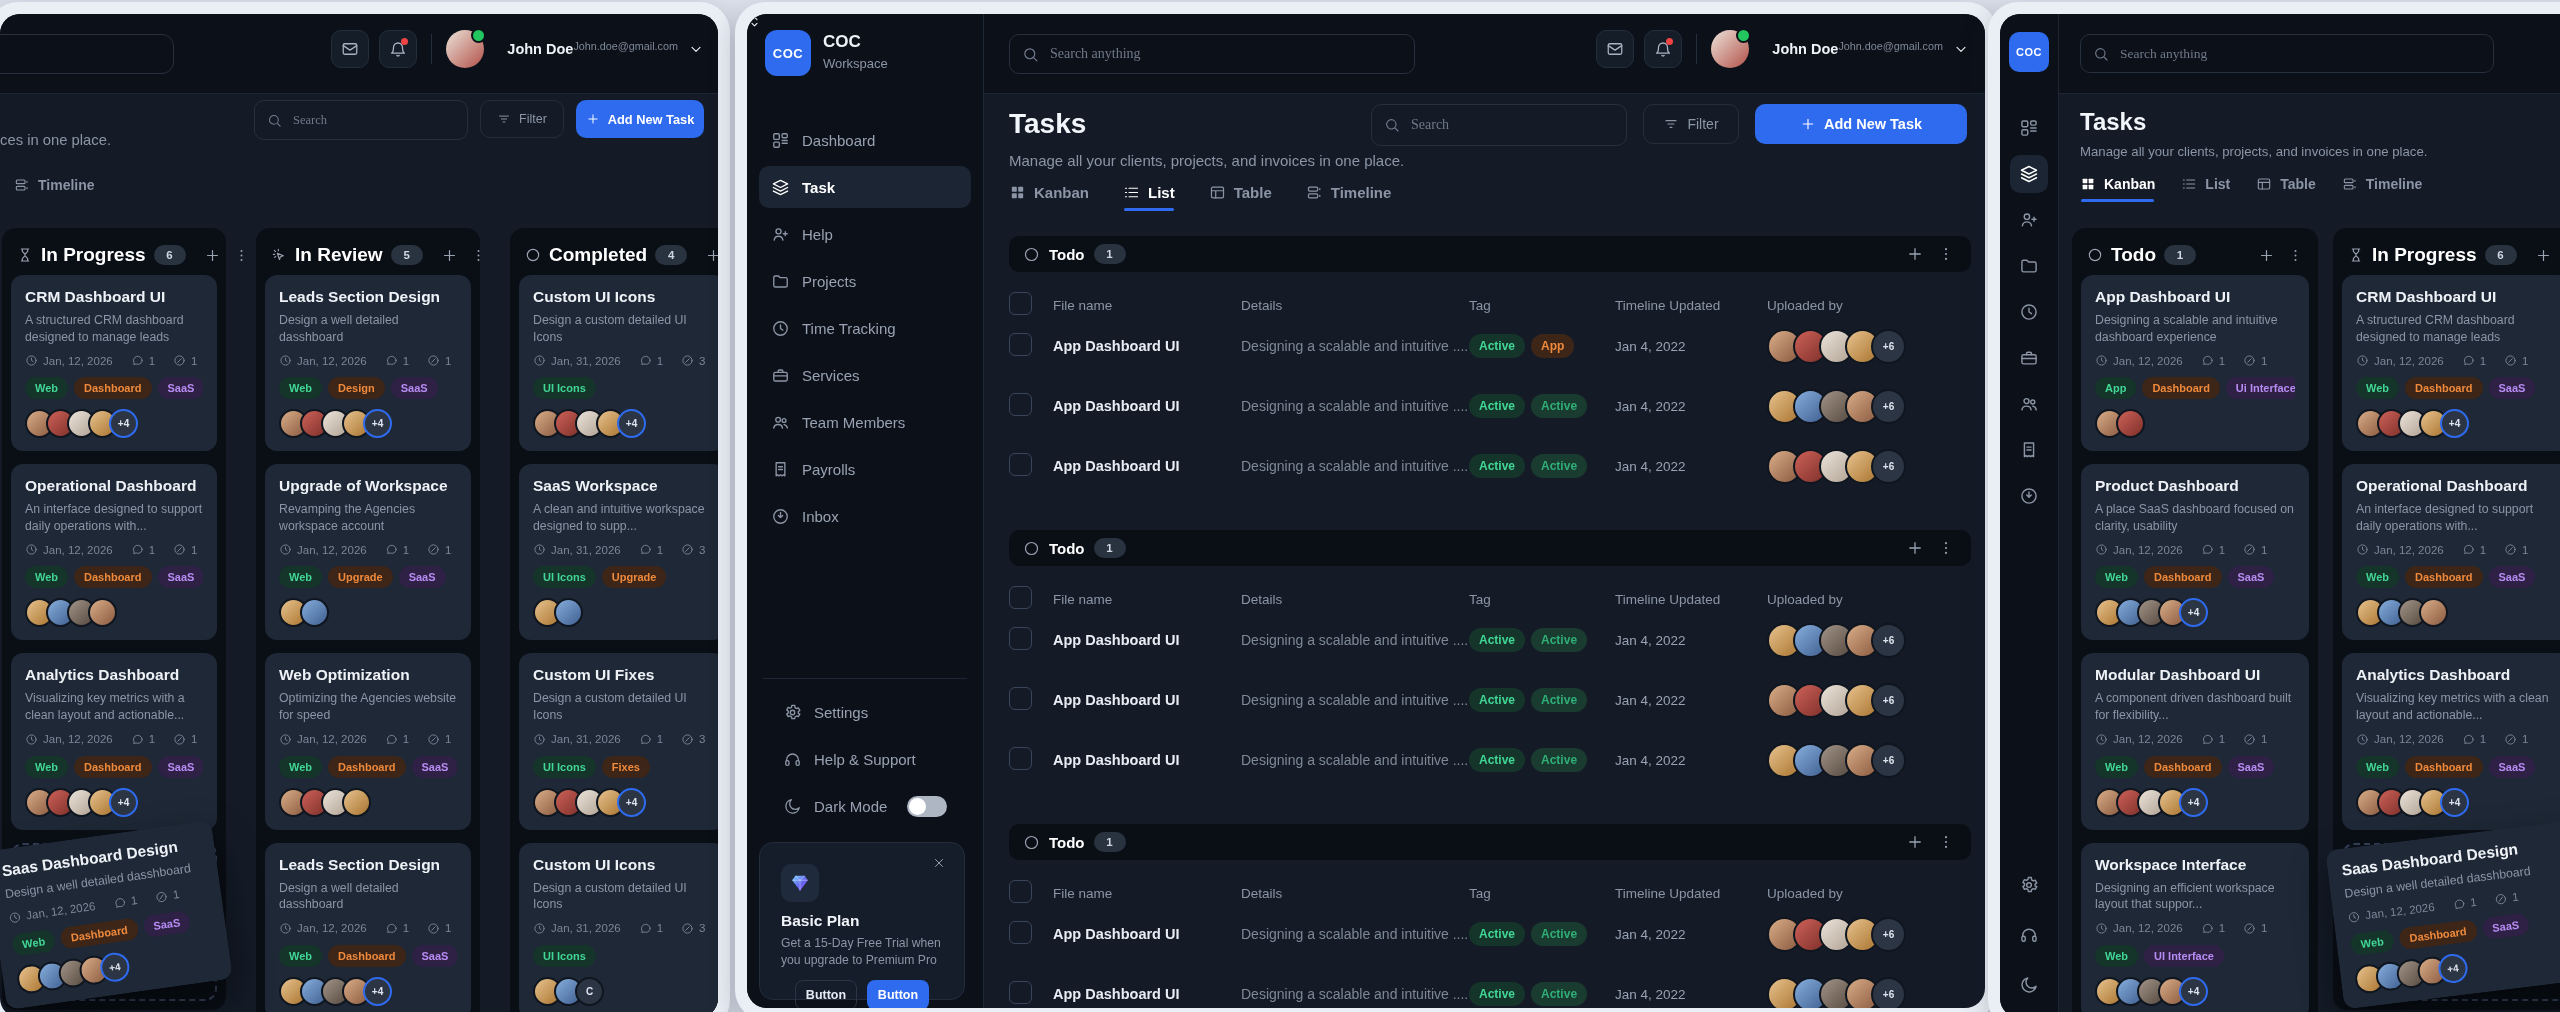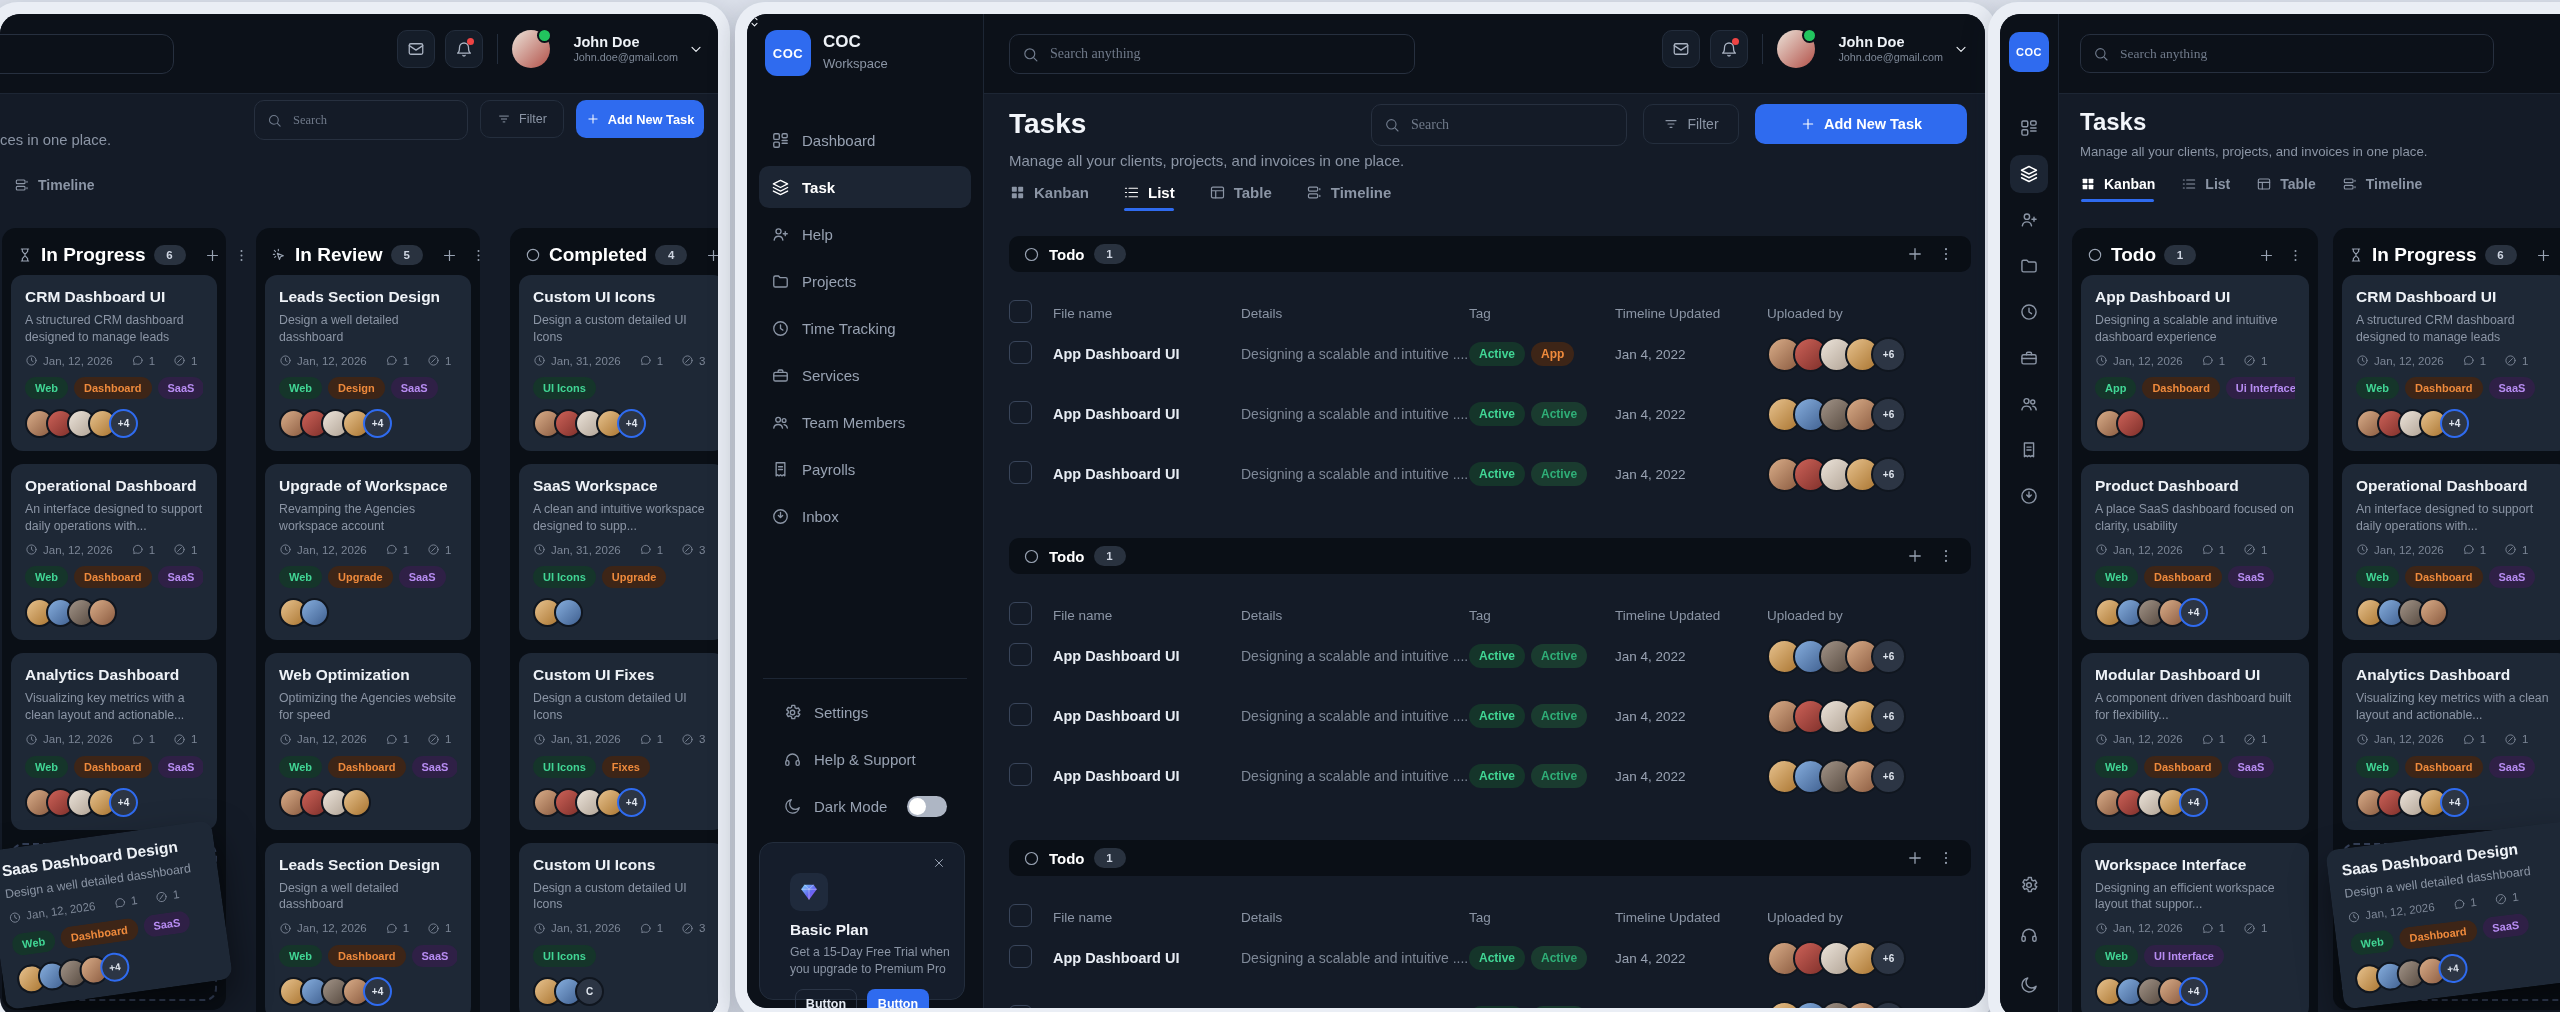--- a/index.html
+++ b/index.html
@@ -11,21 +11,21 @@
   .win-left{left:-12px;top:2px;width:718px;height:1004px}
   .win-mid{left:735px;top:2px;width:1238px;height:994px}
   .win-right{left:1988px;top:2px;width:600px;height:1004px}
 
   .topbar{position:absolute;left:0;right:0;top:0;height:79px;background:#0c1119;border-bottom:1px solid #1d2634}
   .vline{width:1px;height:30px;background:#232d3c;margin:0 4px}
   .iconbtn{position:relative;width:38px;height:38px;border-radius:10px;background:#151d29;border:1px solid #232d3c;
            color:#aab3c2;display:flex;align-items:center;justify-content:center;cursor:pointer}
   .dot-red{position:absolute;top:7px;right:8px;width:7px;height:7px;border-radius:50%;background:#ef4444}
   .tb-right{position:absolute;top:16px;display:flex;align-items:center;gap:10px}
-  .tb-user{display:flex;flex-direction:column;line-height:1.25;margin-left:13px}
+  .tb-user{display:flex;flex-direction:row;line-height:1.25;margin-left:13px}
   .tb-name{font-size:14.5px;font-weight:700;color:#eef2f7}
   .tb-mail{font-size:10.8px;color:#7e8897}
   .avatar-lg{position:relative;width:38px;height:38px;border-radius:50%;background:linear-gradient(135deg,#ece4da,#b25048)}
   .dot-green{position:absolute;top:-2px;right:-2px;width:11px;height:11px;border-radius:50%;background:#22c55e;border:2px solid #0c1119}
 
   .searchbox{display:flex;align-items:center;gap:9px;border:1px solid #27303f;border-radius:10px;padding:0 12px;background:transparent;color:#707b8c}
   .searchbox input{background:transparent;border:none;outline:none;color:#cfd6e2;font-size:14px;width:100%;font-family:Liberation Serif, serif}
   .searchbox input::placeholder{color:#6f7989}
 
   .btn-filter{display:flex;align-items:center;justify-content:center;gap:8px;border:1px solid #242e3d;border-radius:10px;
@@ -46,21 +46,21 @@
          font-size:11.5px;font-weight:600;display:inline-flex;align-items:center;justify-content:center}
   .sp{flex:1}
   .ghost{background:none;border:none;color:#98a2b2;padding:2px;cursor:pointer;display:flex;align-items:center}
 
   
   .lsections{position:absolute;left:262px;right:14px;top:222px}
   .lsec{margin-bottom:34px}
   .lbar{height:36px;display:flex;align-items:center;gap:9px;background:#0a0f16;border-radius:10px;padding:0 14px;color:#98a2b2}
   .lbar-t{color:#fff;font-weight:700;font-size:15px}
   .lhead,.lrow{display:grid;grid-template-columns:44px 188px 228px 146px 152px 1fr;align-items:center}
-  .lhead{height:24px;margin-top:28px;color:#8b95a5;font-size:13.5px}
+  .lhead{height:24px;margin-top:20px;color:#8b95a5;font-size:13.5px}
   .lrow{height:60px}
   .cb{width:21px;height:21px;border:1.5px solid #39455a;border-radius:6px;display:inline-block}
   .lr-name{font-size:14.5px;color:#e8edf4;font-weight:600}
   .lr-det{font-size:14px;color:#7e8897}
   .lr-date{font-size:13.5px;color:#98a2b2}
   .lrow .tag{height:24px;font-size:12px;border-radius:12px}
 
   .tags{display:flex;gap:6px;overflow:hidden}
   .tag{height:22px;padding:0 10px;border-radius:11px;font-size:11px;font-weight:600;display:inline-flex;align-items:center;white-space:nowrap}
   .t-green{background:#15352a;color:#41d695}
@@ -109,21 +109,21 @@
   .nav-item{display:flex;align-items:center;gap:12px;height:42px;margin:0 12px 5px;padding:0 12px;border-radius:10px;
             color:#98a2b2;font-size:15px;cursor:pointer}
   .nav-item .ic{color:#8b95a5}
   .nav-item.active{background:#1c2533;color:#fff;font-weight:700}
   .nav-item.active .ic{color:#fff}
   .side-footer{position:absolute;left:12px;right:12px;bottom:176px}
   .sf-div{height:1px;background:#1d2634;margin:0 4px 12px}
   .toggle{width:40px;height:21px;border-radius:11px;background:#aeb6c4;position:relative;margin-left:auto;cursor:pointer}
   .toggle::after{content:'';position:absolute;left:2px;top:2px;width:17px;height:17px;border-radius:50%;background:#fff}
   .plan{position:absolute;left:12px;right:18px;bottom:8px;height:158px;background:#151d2b;border:1px solid #232d3c;
-        border-radius:14px;padding:30px;box-sizing:border-box}
+        border-radius:14px;padding:21px;box-sizing:border-box}
   .plan-ic{width:38px;height:38px;border-radius:10px;background:#1f2a3c;display:flex;align-items:center;justify-content:center}
   .plan-x{position:absolute;top:12px;right:12px;color:#98a2b2;background:none;border:none;cursor:pointer}
   .plan-t{margin-top:10px;font-size:15.5px;font-weight:700;color:#f0f3f8}
   .plan-d{margin-top:5px;font-size:12.2px;line-height:1.4;color:#8b95a5;width:178px}
   .plan-btns{display:flex;gap:10px;margin-top:11px;justify-content:center}
   .pb{height:30px;min-width:62px;border-radius:8px;font-size:12.5px;font-weight:700;cursor:pointer;font-family:inherit}
   .pb-sec{background:transparent;border:1px solid #2b3546;color:#e6ebf3}
   .pb-pri{background:#2f6bef;border:none;color:#fff}
 
   

